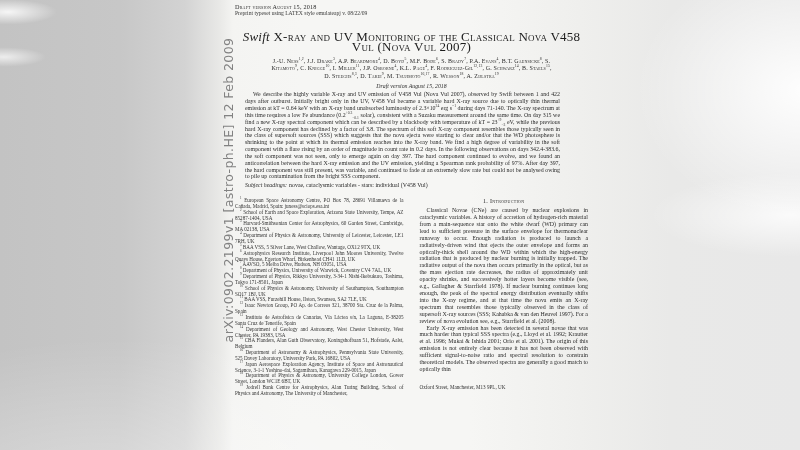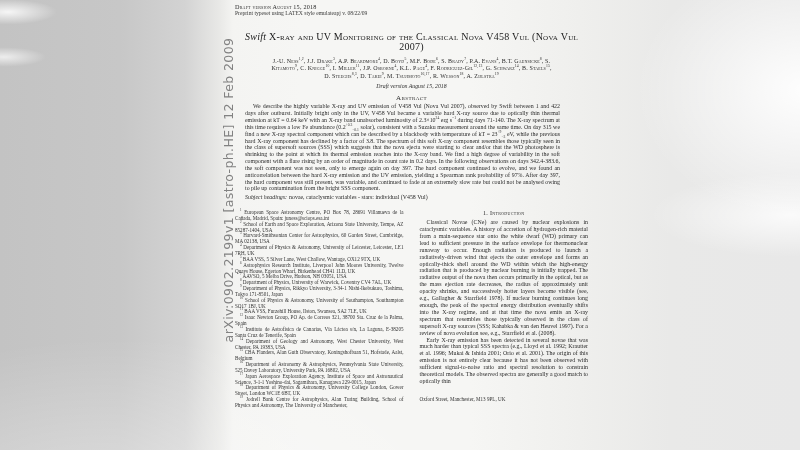--- a/index.html
+++ b/index.html
@@ -19,21 +19,21 @@
     transform:translate(-50%,-50%) rotate(-90deg);
     white-space:nowrap;
     font-family:"DejaVu Sans","Liberation Sans",sans-serif;
     font-size:12.5px;letter-spacing:.4px;color:#828282;
   }
   .doc{position:absolute;left:235px;top:0;width:353px;height:450px;overflow:hidden;color:#2b2b2b;}
   .sc{font-variant:small-caps;}
   .topmatter{padding-top:3px;}
   .draft-line{font-size:6.2px;line-height:7px;letter-spacing:.2px;}
   .preprint-line{font-size:5.6px;line-height:6.5px;color:#3a3a3a;}
-  .title{margin:15px 0 0 0;font-weight:normal;font-size:10px;line-height:10px;text-align:center;font-variant:small-caps;letter-spacing:.25px;color:#1c1c1c;}
+  .title{margin:15px 0 0 0;font-weight:normal;font-size:13px;line-height:10px;text-align:center;font-variant:small-caps;letter-spacing:.25px;color:#1c1c1c;}
   .title i{font-variant:normal;}
   .authors{margin-top:6px;text-align:center;}
   .author-line{font-size:6px;line-height:7.6px;font-variant:small-caps;letter-spacing:.15px;}
   .authors sup,.abstract sup,.affil sup,.intro-para sup{font-size:62%;vertical-align:super;line-height:0;}
   .abstract sub,.intro-para sub{font-size:62%;vertical-align:sub;line-height:0;}
   .draft-center{margin-top:3px;text-align:center;font-style:italic;font-size:5.8px;line-height:7px;}
   .abs-heading{margin-top:4px;text-align:center;font-variant:small-caps;font-size:7px;letter-spacing:.4px;}
   .abstract{margin:1px 28px 0 10px;font-size:5.9px;line-height:6.85px;text-align:justify;text-indent:8px;}
   .subject{margin:2px 28px 0 10px;font-size:5.9px;line-height:6.85px;text-align:left;}
   .subject i{margin-right:2px;}
@@ -59,21 +59,20 @@
   <h1 class="title"><i>Swift</i><span> X-ray and UV Monitoring of the Classical Nova V458 Vul (Nova Vul 2007)</span></h1>
 
   <div class="authors">
       <div class="author-line">J.-U. Ness<sup>1,2</sup>, J.J. Drake<sup>3</sup>, A.P. Beardmore<sup>4</sup>, D. Boyd<sup>5</sup>, M.F. Bode<sup>6</sup>, S. Brady<sup>7</sup>, P.A. Evans<sup>4</sup>, B.T. Gaensicke<sup>8</sup>, S.</div>
       <div class="author-line">Kitamoto<sup>9</sup>, C. Knigge<sup>10</sup>, I. Miller<sup>11</sup>, J.P. Osborne<sup>4</sup>, K.L. Page<sup>4</sup>, F. Rodriguez-Gil<sup>12,13</sup>, G. Schwarz<sup>14</sup>, B. Staels<sup>15</sup>,</div>
       <div class="author-line">D. Steeghs<sup>8,3</sup>, D. Takei<sup>9</sup>, M. Tsujimoto<sup>16,17</sup>, R. Wesson<sup>18</sup>, A. Zijlstra<sup>19</sup></div>
     </div>
 
   <div class="draft-center">Draft version August 15, 2018</div>
 
-  <div class="abs-heading">Abstract</div>
 
   <p class="abstract">We describe the highly variable X-ray and UV emission of V458 Vul (Nova Vul 2007), observed by Swift between 1 and 422 days after outburst. Initially bright only in the UV, V458 Vul became a variable hard X-ray source due to optically thin thermal emission at kT = 0.64 keV with an X-ray band unabsorbed luminosity of 2.3×10<sup>34</sup> erg s<sup>−1</sup> during days 71-140. The X-ray spectrum at this time requires a low Fe abundance (0.2<sup>+0.3</sup><sub>−0.1</sub> solar), consistent with a Suzaku measurement around the same time. On day 315 we find a new X-ray spectral component which can be described by a blackbody with temperature of kT = 23<sup>+9</sup><sub>−3</sub> eV, while the previous hard X-ray component has declined by a factor of 3.8. The spectrum of this soft X-ray component resembles those typically seen in the class of supersoft sources (SSS) which suggests that the nova ejecta were starting to clear and/or that the WD photosphere is shrinking to the point at which its thermal emission reaches into the X-ray band. We find a high degree of variability in the soft component with a flare rising by an order of magnitude in count rate in 0.2 days. In the following observations on days 342.4-383.6, the soft component was not seen, only to emerge again on day 397. The hard component continued to evolve, and we found an anticorrelation between the hard X-ray emission and the UV emission, yielding a Spearman rank probability of 97%. After day 397, the hard component was still present, was variable, and continued to fade at an extremely slow rate but could not be analysed owing to pile up contamination from the bright SSS component.</p>
 
   <p class="subject"><i>Subject headings:</i><span>novae, cataclysmic variables - stars: individual (V458 Vul)</span></p>
 
   <div class="columns">
 
     <div class="col">
         <p class="affil"><sup>1</sup> European Space Astronomy Centre, PO Box 78, 28691 Villanueva de la Cañada, Madrid, Spain: juness@sciops.esa.int</p>
         <p class="affil"><sup>2</sup> School of Earth and Space Exploration, Arizona State University, Tempe, AZ 85287-1404, USA</p>

